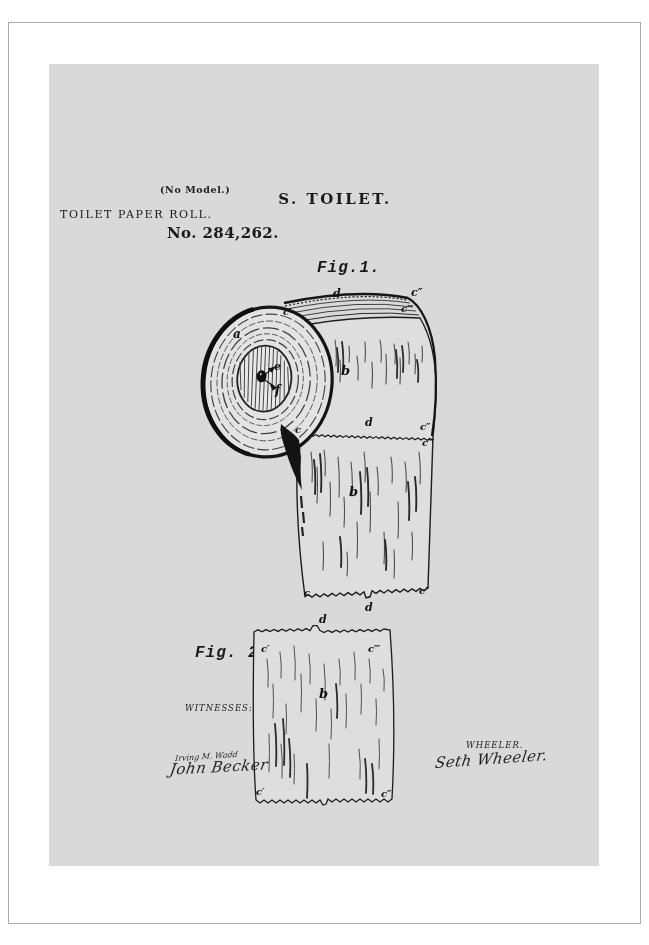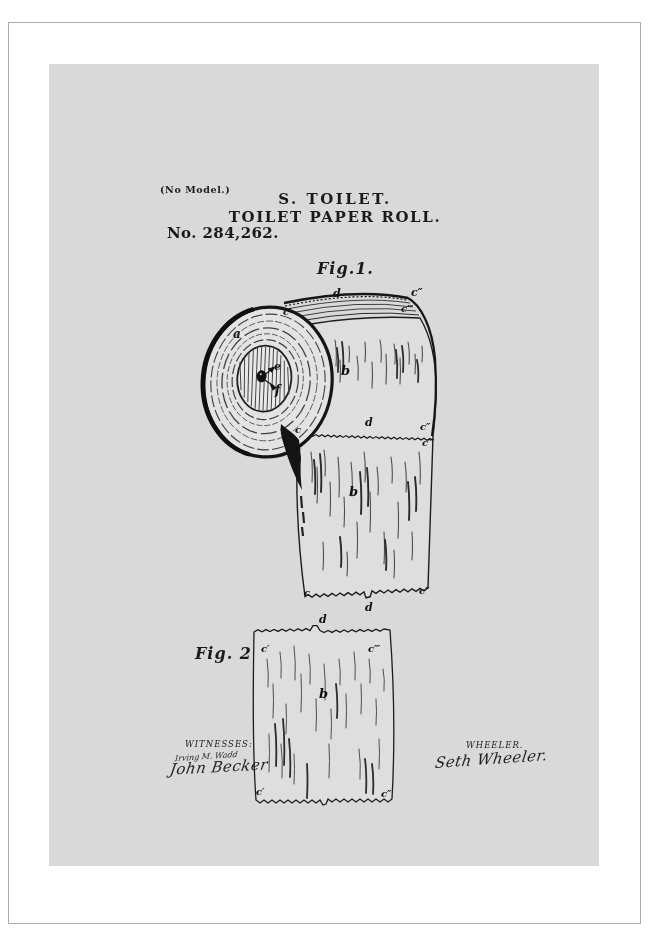--- a/index.html
+++ b/index.html
@@ -12,28 +12,28 @@
     position:absolute;left:8px;top:22px;width:633px;height:902px;
     border:1px solid #ababab;background:#ffffff;box-sizing:border-box;
   }
   .poster{
     position:absolute;left:49px;top:64px;width:550px;height:802px;
     background:#d9d9d9;color:#1a1a1a;
   }
   .abs{position:absolute;white-space:nowrap;}
   .no-model{left:111px;top:120px;font-size:9.5px;font-weight:bold;letter-spacing:0.6px;}
   .inv-name{left:0;top:126px;width:100%;text-align:center;font-size:15px;font-weight:bold;letter-spacing:2.5px;transform:translateX(11px);}
-  .inv-title{left:0;top:144px;width:100%;text-align:center;font-size:15px;font-weight:bold;letter-spacing:1.6px;transform:translateX(11px);}
+  .inv-title{left:0;top:144px;width:100%;text-align:left;font-size:11px;font-weight:normal;letter-spacing:1.6px;transform:translateX(11px);}
   .pat-no{left:118px;top:160px;font-size:15px;font-weight:bold;letter-spacing:0.4px;}
   .pat-date{right:90px;top:158px;font-size:15px;font-weight:bold;letter-spacing:0.4px;}
-  .fig-caption{font-size:16px;font-weight:bold;font-style:italic;letter-spacing:1px;}
+  .fig-caption{font-size:16px;font-weight:bold;font-style:italic;letter-spacing:1px;font-family:Liberation Mono, monospace;}
   .fig1-cap{left:268px;top:195px;}
   .fig2-cap{left:146px;top:580px;}
   .small-italic{font-style:italic;font-size:8.5px;letter-spacing:1px;}
-  .witnesses{left:136px;top:675px;}
+  .witnesses{left:136px;top:639px;}
   .inventor-h{left:417px;top:676px;}
   .sig{font-style:italic;color:#1f1f1f;}
   .sig1{left:126px;top:688px;font-size:8px;transform:rotate(-4deg) skewX(-10deg);}
   .sig2{left:121px;top:694px;font-size:15px;transform:rotate(-3deg) skewX(-12deg);letter-spacing:0.5px;}
   .sig3{left:386px;top:686px;font-size:15px;transform:rotate(-4deg) skewX(-12deg);letter-spacing:0.5px;}
   svg{position:absolute;overflow:visible;}
   svg text{font-family:"DejaVu Serif","Liberation Serif",serif;font-style:italic;fill:#101010;}
 </style>
 </head>
 <body>

